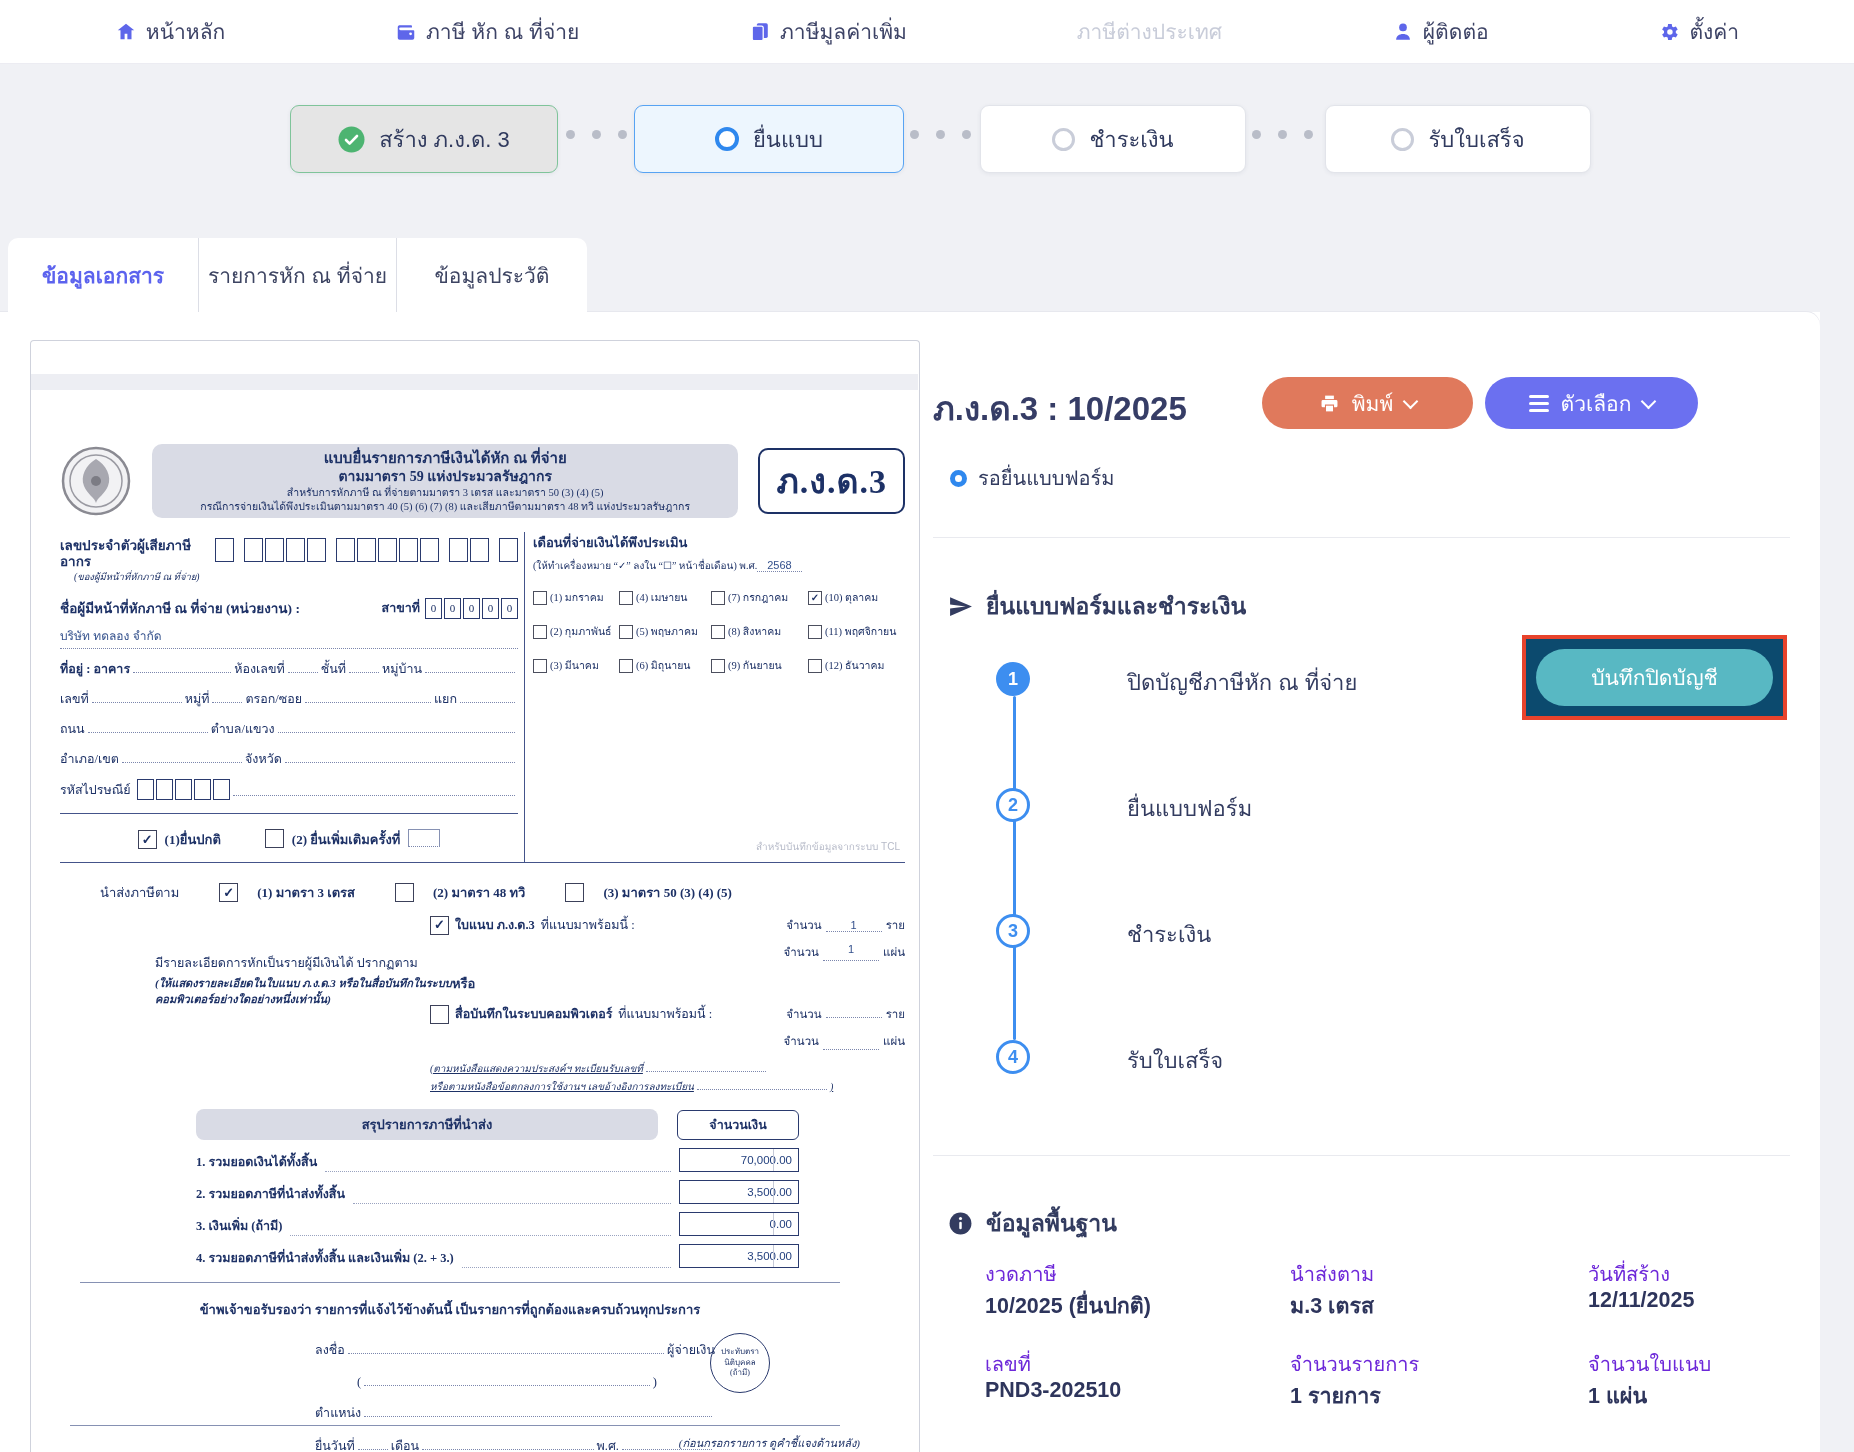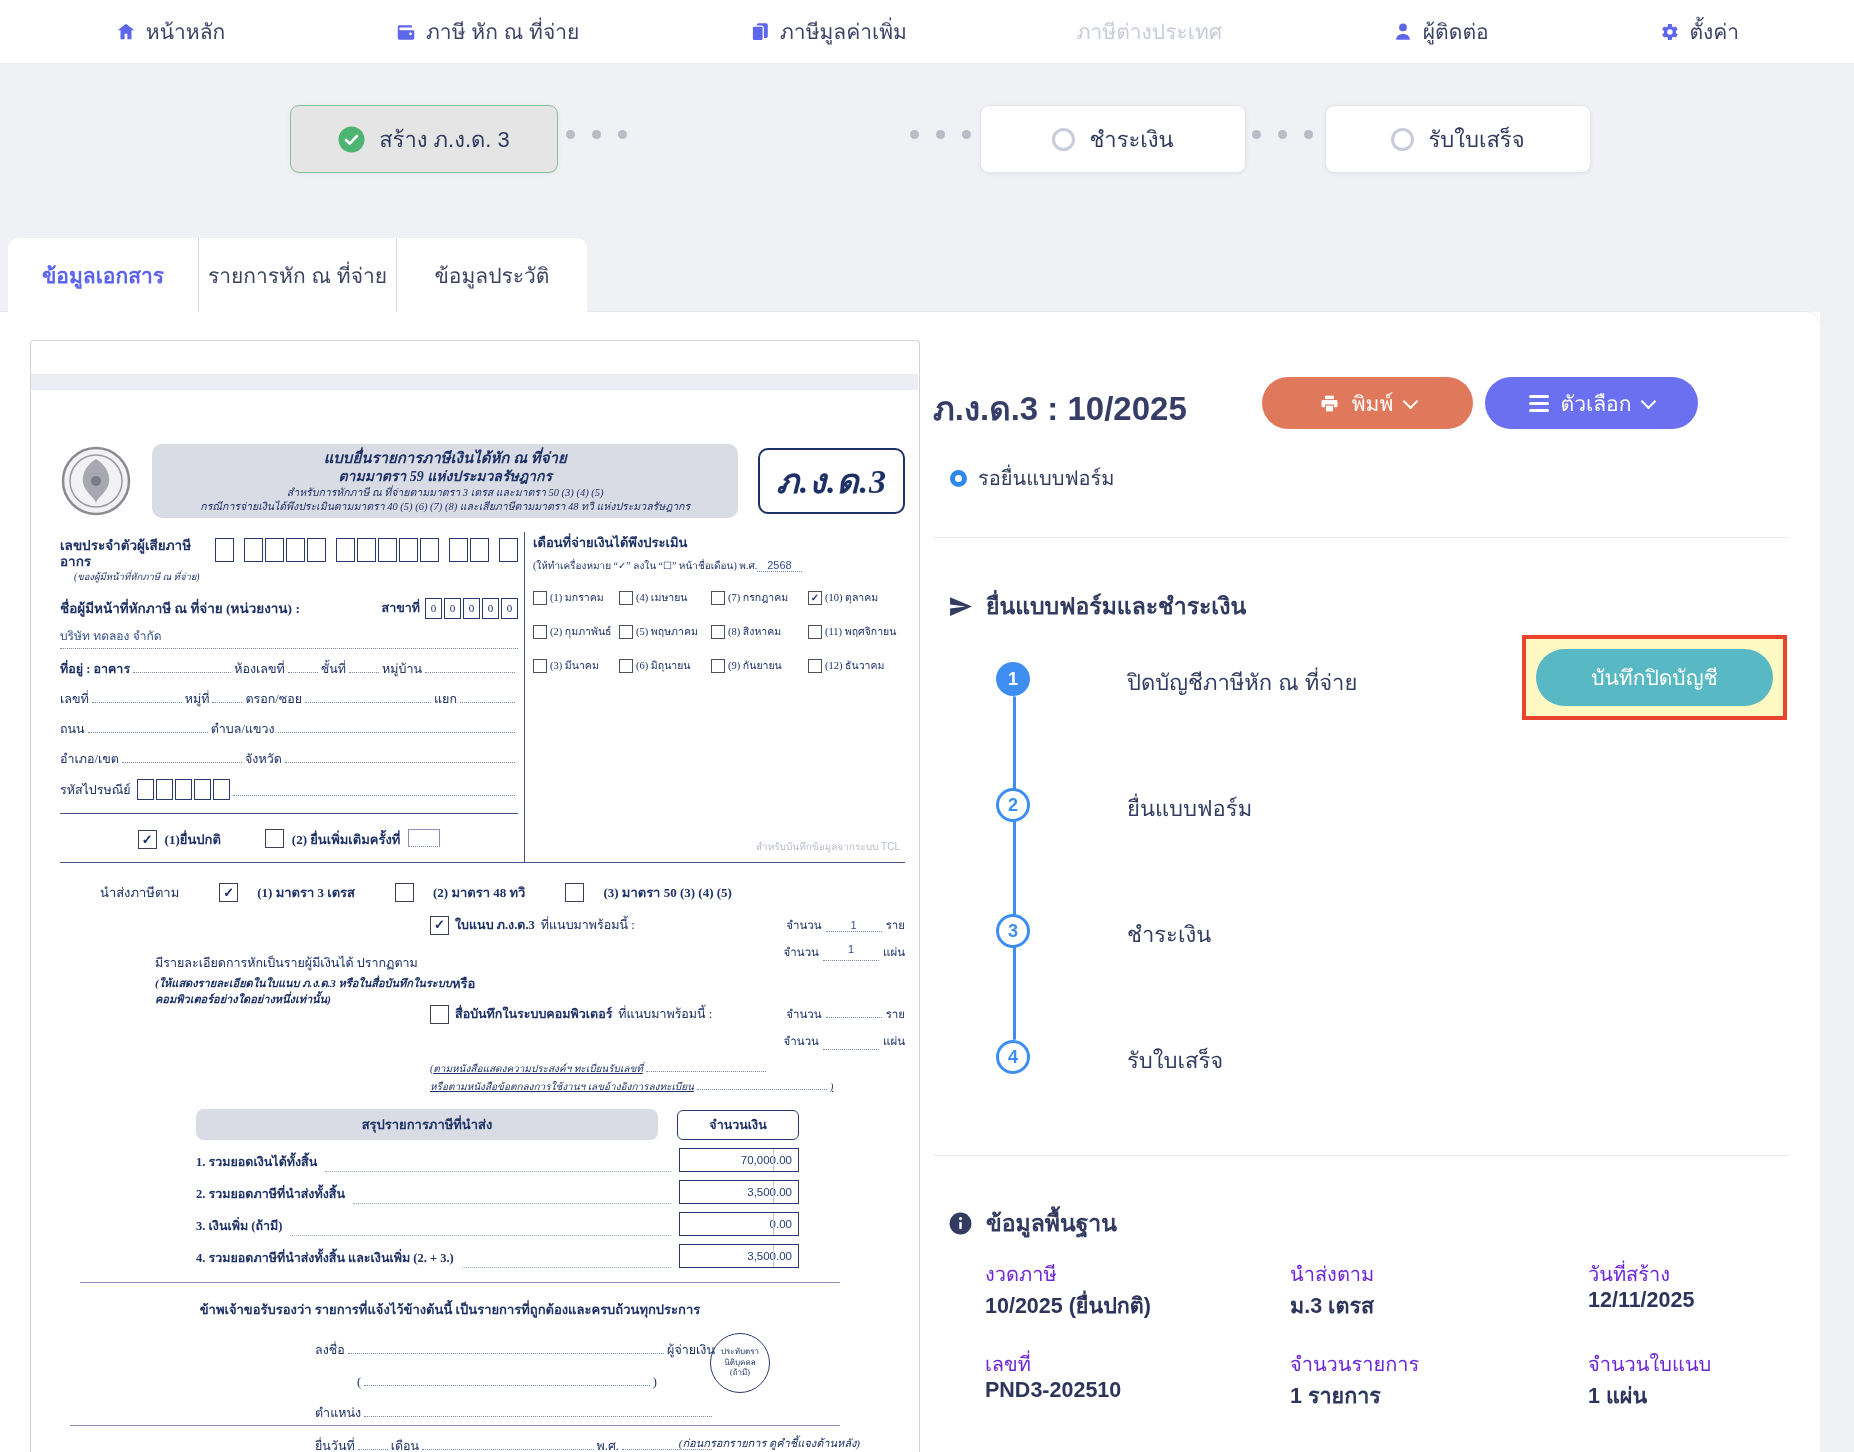--- a/index.html
+++ b/index.html
@@ -52,32 +52,32 @@
   .sec-hdr{position:absolute;display:flex;align-items:center;gap:13px;font-size:23px;
            font-weight:bold;color:#333c60;}
   .sec-hdr svg{width:25px;height:25px;}
   .vline{position:absolute;left:1013px;top:696px;width:3px;height:344px;background:#3d8ef0;border-radius:2px;}
   .scircle{position:absolute;left:996px;width:34px;height:34px;border-radius:50%;box-sizing:border-box;
            display:flex;align-items:center;justify-content:center;font-size:18px;font-weight:bold;}
   .scircle.filled{background:#3d8ef0;color:#fff;}
   .scircle.open{background:#fff;border:3px solid #3d8ef0;color:#3d8ef0;}
   .slabel{position:absolute;left:1127px;font-size:22px;color:#333c60;}
   .hl-box{position:absolute;left:1522px;top:635px;width:265px;height:85px;border:4px solid #e8432c;
-          box-sizing:border-box;display:flex;align-items:center;justify-content:center;background:#fef9c3;}
+          box-sizing:border-box;display:flex;align-items:center;justify-content:center;background:#0c4a6e;}
   .btn-teal{width:237px;height:57px;border-radius:29px;background:#58b8c3;color:#fff;font-size:21px;
             display:flex;align-items:center;justify-content:center;cursor:pointer;}
   .ilabel{position:absolute;font-size:20px;color:#6d28d9;}
   .ivalue{position:absolute;font-size:21.5px;font-weight:bold;color:#2e355c;}
   
   .preview{position:absolute;left:30px;top:340px;width:890px;height:1112px;background:#fff;
            border:1.5px solid #cfd2dc;border-bottom:none;border-radius:4px 4px 0 0;box-sizing:border-box;}
   .pv-band{position:absolute;left:31px;top:374px;width:887px;height:16px;background:#edeef3;}
   .doc{position:absolute;left:60px;top:440px;width:845px;height:1012px;
        font-family:"Liberation Serif",serif;color:#1d3166;}
-  .f-header{display:flex;align-items:center;gap:20px;height:82px;font-style:italic;}
+  .f-header{display:flex;align-items:center;gap:20px;height:82px;}
   .ghead{flex:1;background:#d9dbe5;border-radius:10px;padding:5px 8px;text-align:center;line-height:1.3;}
   .gh1{font-size:15px;font-weight:bold;}
   .gh2{font-size:14px;font-weight:bold;}
   .gh3{font-size:10.5px;}
   .badge{border:2.5px solid #1d3166;border-radius:10px;font-weight:bold;font-size:34px;
          padding:4px 16px;background:#fff;letter-spacing:1px;}
   .sec2{position:relative;margin-top:10px;height:338px;}
   .f-left{position:absolute;left:0;top:6px;width:458px;}
   .f-right{position:absolute;left:464px;top:0;width:373px;height:330px;
            border-left:1px solid #44548a;padding-left:8px;box-sizing:content-box;}
@@ -210,20 +210,24 @@
         <circle cx="13.5" cy="13.5" r="13" fill="#4db471"></circle>
         <path d="M8 14l3.6 3.6L19 10" stroke="#fff" stroke-width="2.6" fill="none" stroke-linecap="round" stroke-linejoin="round"></path>
       </svg>
     <span>สร้าง ภ.ง.ด. 3</span>
   </div>
   <div class="dotg" style="left:566px;">
       <i></i>
       <i></i>
       <i></i>
     </div>
+  <div class="step-card active" style="left:634px;width:270px;">
+    <span class="ring blue"></span>
+    <span>ยื่นแบบ</span>
+  </div>
   <div class="dotg" style="left:910px;">
       <i></i>
       <i></i>
       <i></i>
     </div>
   <div class="step-card" style="left:980px;width:266px;">
     <span class="ring gray"></span>
     <span>ชำระเงิน</span>
   </div>
   <div class="dotg" style="left:1252px;">

